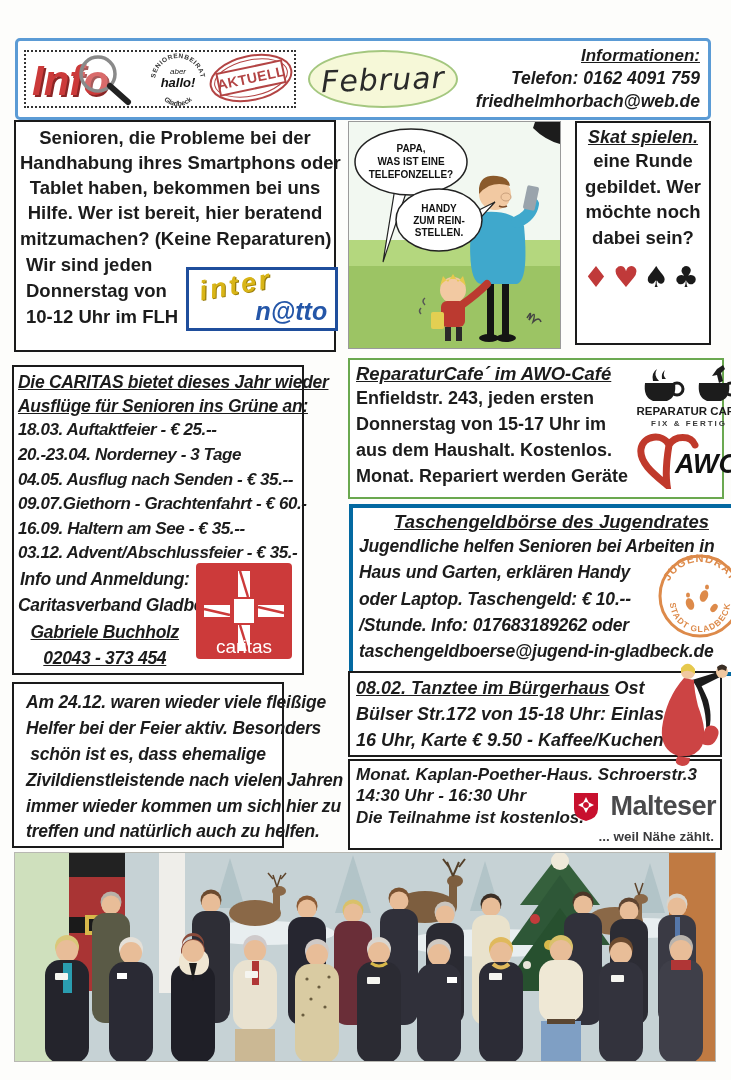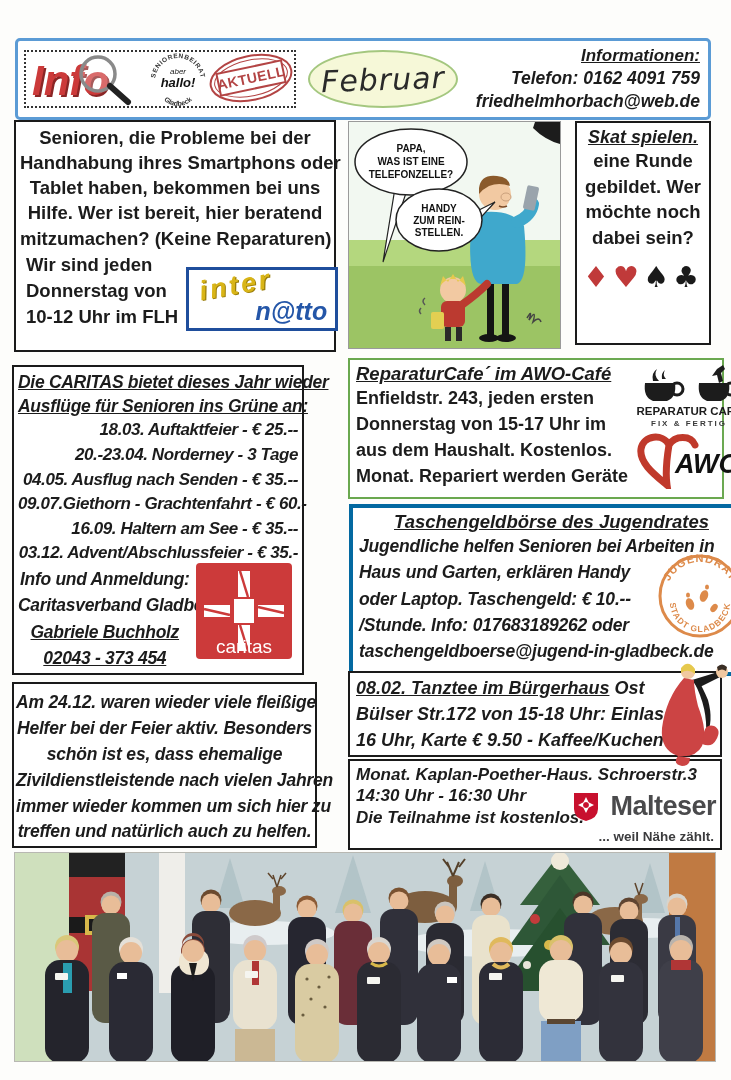--- a/index.html
+++ b/index.html
@@ -44,21 +44,21 @@
   .skat{left:575px;top:121px;width:136px;height:224px;padding:4px 2px;}
   .skat .title{font-size:18px;}
   .skat .bline{font-size:18.5px;font-weight:bold;line-height:1.38;text-align:center;white-space:nowrap;}
   .suits{text-align:center;margin-top:10px;font-family:"DejaVu Sans",sans-serif;font-size:29px;letter-spacing:4px;}
   .suit-red{color:#c03a3a;}
   .suit-black{color:#1a1a1a;}
 
   
   .caritas{left:12px;top:365px;width:292px;height:310px;padding:4px 4px;}
   .caritas .tline{font-size:17.5px;text-align:center;white-space:nowrap;letter-spacing:-0.3px;line-height:1.35;}
-  .caritas .item{font-size:17px;font-weight:bold;font-style:italic;text-align:right;white-space:nowrap;
+  .caritas .item{font-size:17px;font-weight:bold;font-style:italic;text-align:left;white-space:nowrap;
                  letter-spacing:-0.4px;line-height:1.45;}
   .caritas .infoline{font-size:17.5px;font-weight:bold;font-style:italic;text-align:center;width:62%;
                      white-space:nowrap;line-height:1.5;letter-spacing:-0.3px;}
   .caritas-logo{position:absolute;right:10px;bottom:10px;}
 
   
   .repair{left:348px;top:358px;width:376px;height:141px;border:2.5px solid #6aa84f;background:#fff;
           padding:3px 6px;display:flex;}
   .repair .txt{flex:1;}
   .repair .title{font-size:18.5px;white-space:nowrap;}
@@ -66,21 +66,21 @@
   .repair .logos{width:122px;flex:none;display:flex;flex-direction:column;align-items:center;gap:2px;}
 
   
   .pocket{left:349px;top:504px;width:405px;height:172px;border:4px solid #0369a1;background:#fff;padding:3px 6px;}
   .pocket .title{font-size:18.5px;text-align:center;}
   .pocket .bline{font-size:17.5px;font-weight:bold;font-style:italic;line-height:1.5;white-space:nowrap;
                  letter-spacing:-0.2px;}
   .jug-stamp{position:absolute;right:2px;top:40px;}
 
   
-  .helpers{left:12px;top:682px;width:305px;height:166px;padding:6px 2px;}
+  .helpers{left:12px;top:682px;width:272px;height:166px;padding:6px 12px;}
   .helpers .bline{font-size:17.5px;font-weight:bold;font-style:italic;text-align:center;line-height:1.48;
                   white-space:nowrap;letter-spacing:-0.2px;}
 
   
   .tanztee{left:348px;top:671px;width:374px;height:86px;padding:3px 6px;}
   .tanztee .bline{font-size:18px;font-weight:bold;font-style:italic;line-height:1.44;white-space:nowrap;}
   .couple{position:absolute;left:648px;top:658px;width:84px;height:110px;z-index:5;}
 
   
   .sitzen{left:348px;top:759px;width:374px;height:91px;padding:3px 6px;}

